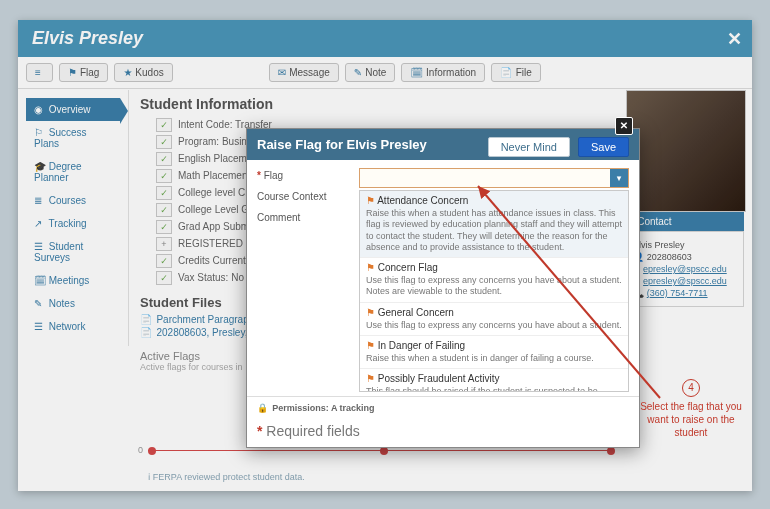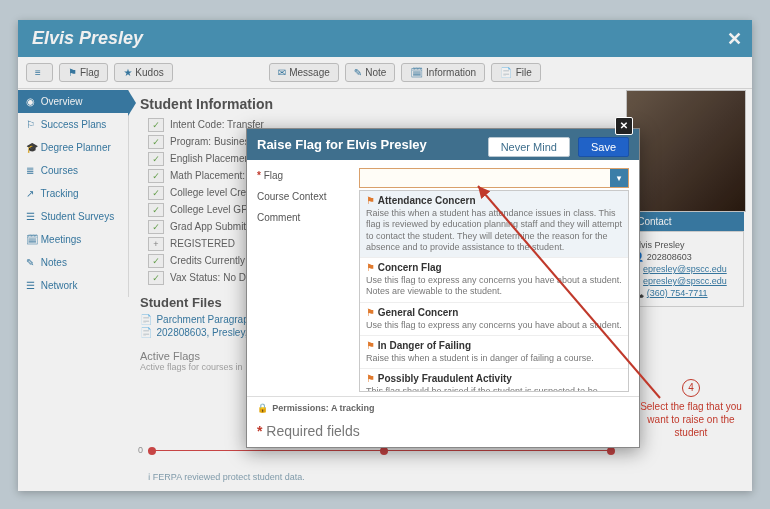--- a/index.html
+++ b/index.html
@@ -7,29 +7,29 @@
 .panel{position:absolute;left:18px;top:20px;right:18px;bottom:18px;background:#fff;box-shadow:0 2px 8px rgba(0,0,0,.25)}
 .hdr{background:#4b96b9;color:#fff;font-size:18px;font-style:italic;font-weight:bold;padding:8px 14px;position:relative}
 .hdr .x{position:absolute;right:10px;top:8px;color:#fff;cursor:pointer;font-style:normal}
 .toolbar{padding:6px 8px;border-bottom:1px solid #ddd}
 .tb-left,.tb-right{display:inline-block;vertical-align:top}
 .tb-right{margin-left:90px}
 .btn{display:inline-block;border:1px solid #c6c6c6;background:#f6f6f6;border-radius:3px;padding:3px 8px;margin-right:3px;font-size:10px;color:#555;cursor:pointer}
 .btn .ico{margin-right:3px;color:#3b7ea8}
 .body{position:absolute;top:70px;left:0;right:0;bottom:0}
 .sidebar{width:110px;float:left;padding:0;border-right:1px solid #e2e2e2}
-.nav{list-style:none;margin:0;padding:0}
+.nav{list-style:none;margin:0;padding:8px}
 .nav li{padding:6px 8px;color:#3b7ea8;font-size:10px;cursor:pointer}
 .nav li .ico{display:inline-block;width:12px;color:#3b7ea8}
 .nav li.active{background:#3b7ea8;color:#fff;position:relative}
 .nav li.active .ico{color:#fff}
 .nav li.active::after{content:"";position:absolute;right:-8px;top:0;border-top:13px solid transparent;border-bottom:13px solid transparent;border-left:8px solid #3b7ea8}
 .main{margin-left:112px;margin-right:130px;padding:4px 10px 0 10px}
 h2.stu{font-size:14px;color:#555;margin:2px 0 6px 0}
-.chk-row{font-size:10px;color:#666;margin:3px 8px}
+.chk-row{font-size:10px;color:#666;margin:3px 16px}
 .chk-row::before{content:"✓";display:inline-block;width:14px;height:12px;border:1px solid #c9c9c9;background:#fafafa;color:#6aa84f;text-align:center;margin-right:6px;font-size:9px;line-height:12px}
 .chk-row.plus::before{content:"+";color:#888}
 h3.sf{font-size:13px;color:#555;margin:10px 0 4px 0}
 .file-row{font-size:10px;color:#3b7ea8;margin:2px 0}
 .file-row .fi{color:#888;margin-right:4px}
 .active-flags{color:#888;font-size:11px;margin-top:12px}
 .active-flags small{display:block;color:#aaa;font-size:9px}
 .ferpa{position:absolute;left:130px;bottom:8px;color:#8aa6b6;font-size:9px}
 .rpane{position:absolute;right:8px;top:0;width:118px}
 .photo{width:118px;height:120px;border:1px solid #ccc;background:linear-gradient(135deg,#6b5a4a 0%,#4a3a2f 50%,#2a1a10 100%)}
@@ -52,21 +52,21 @@
 .mbtn.nm{background:#fff;color:#3f6f8d;border:1px solid #b9c8d2}
 .modal-bd{display:flex;min-height:210px}
 .mlabels{width:96px;padding:10px 6px 10px 10px;font-size:10px;color:#555}
 .mlabels div{margin-bottom:10px}
 .req::before{content:"* ";color:#c0392b;font-weight:bold}
 .mfield{flex:1;padding:8px 10px 4px 0}
 .flag-sel{border:1px solid #d9a06b;height:18px;position:relative;background:#fffdf7;margin-bottom:2px}
 .flag-sel .dd{position:absolute;right:0;top:0;width:18px;height:18px;background:#3b7ea8;color:#fff;text-align:center;line-height:18px;font-size:9px;cursor:pointer}
 .dropdown{border:1px solid #c9c9c9;max-height:200px;overflow:auto;background:#fff;font-size:10px}
 .opt{padding:4px 6px;border-bottom:1px solid #eee}
-.opt .on{color:#333;font-weight:bold}
+.opt .on{color:#333;font-weight:normal}
 .opt .on::before{content:"⚑ ";color:#e07a2e;font-weight:normal}
 .opt.sel{background:#eef3f7}
 .opt .od{color:#777;font-size:9px;margin-top:2px;line-height:1.25}
 .perm{border-top:1px solid #ddd;padding:6px 10px;font-size:9px;color:#666}
 .perm .lock{margin-right:4px}
 .reqf{padding:4px 25px 8px 10px;font-size:14px;color:#777}
 .reqf::before{content:"* ";color:#c0392b;font-weight:bold}
 
 .callout{position:absolute;right:20px;bottom:70px;width:118px;color:#c0392b;text-align:center;font-size:10px;line-height:1.3}
 .callout .num{display:inline-block;width:16px;height:16px;border:1.5px solid #c0392b;border-radius:50%;margin-bottom:3px;line-height:16px}

